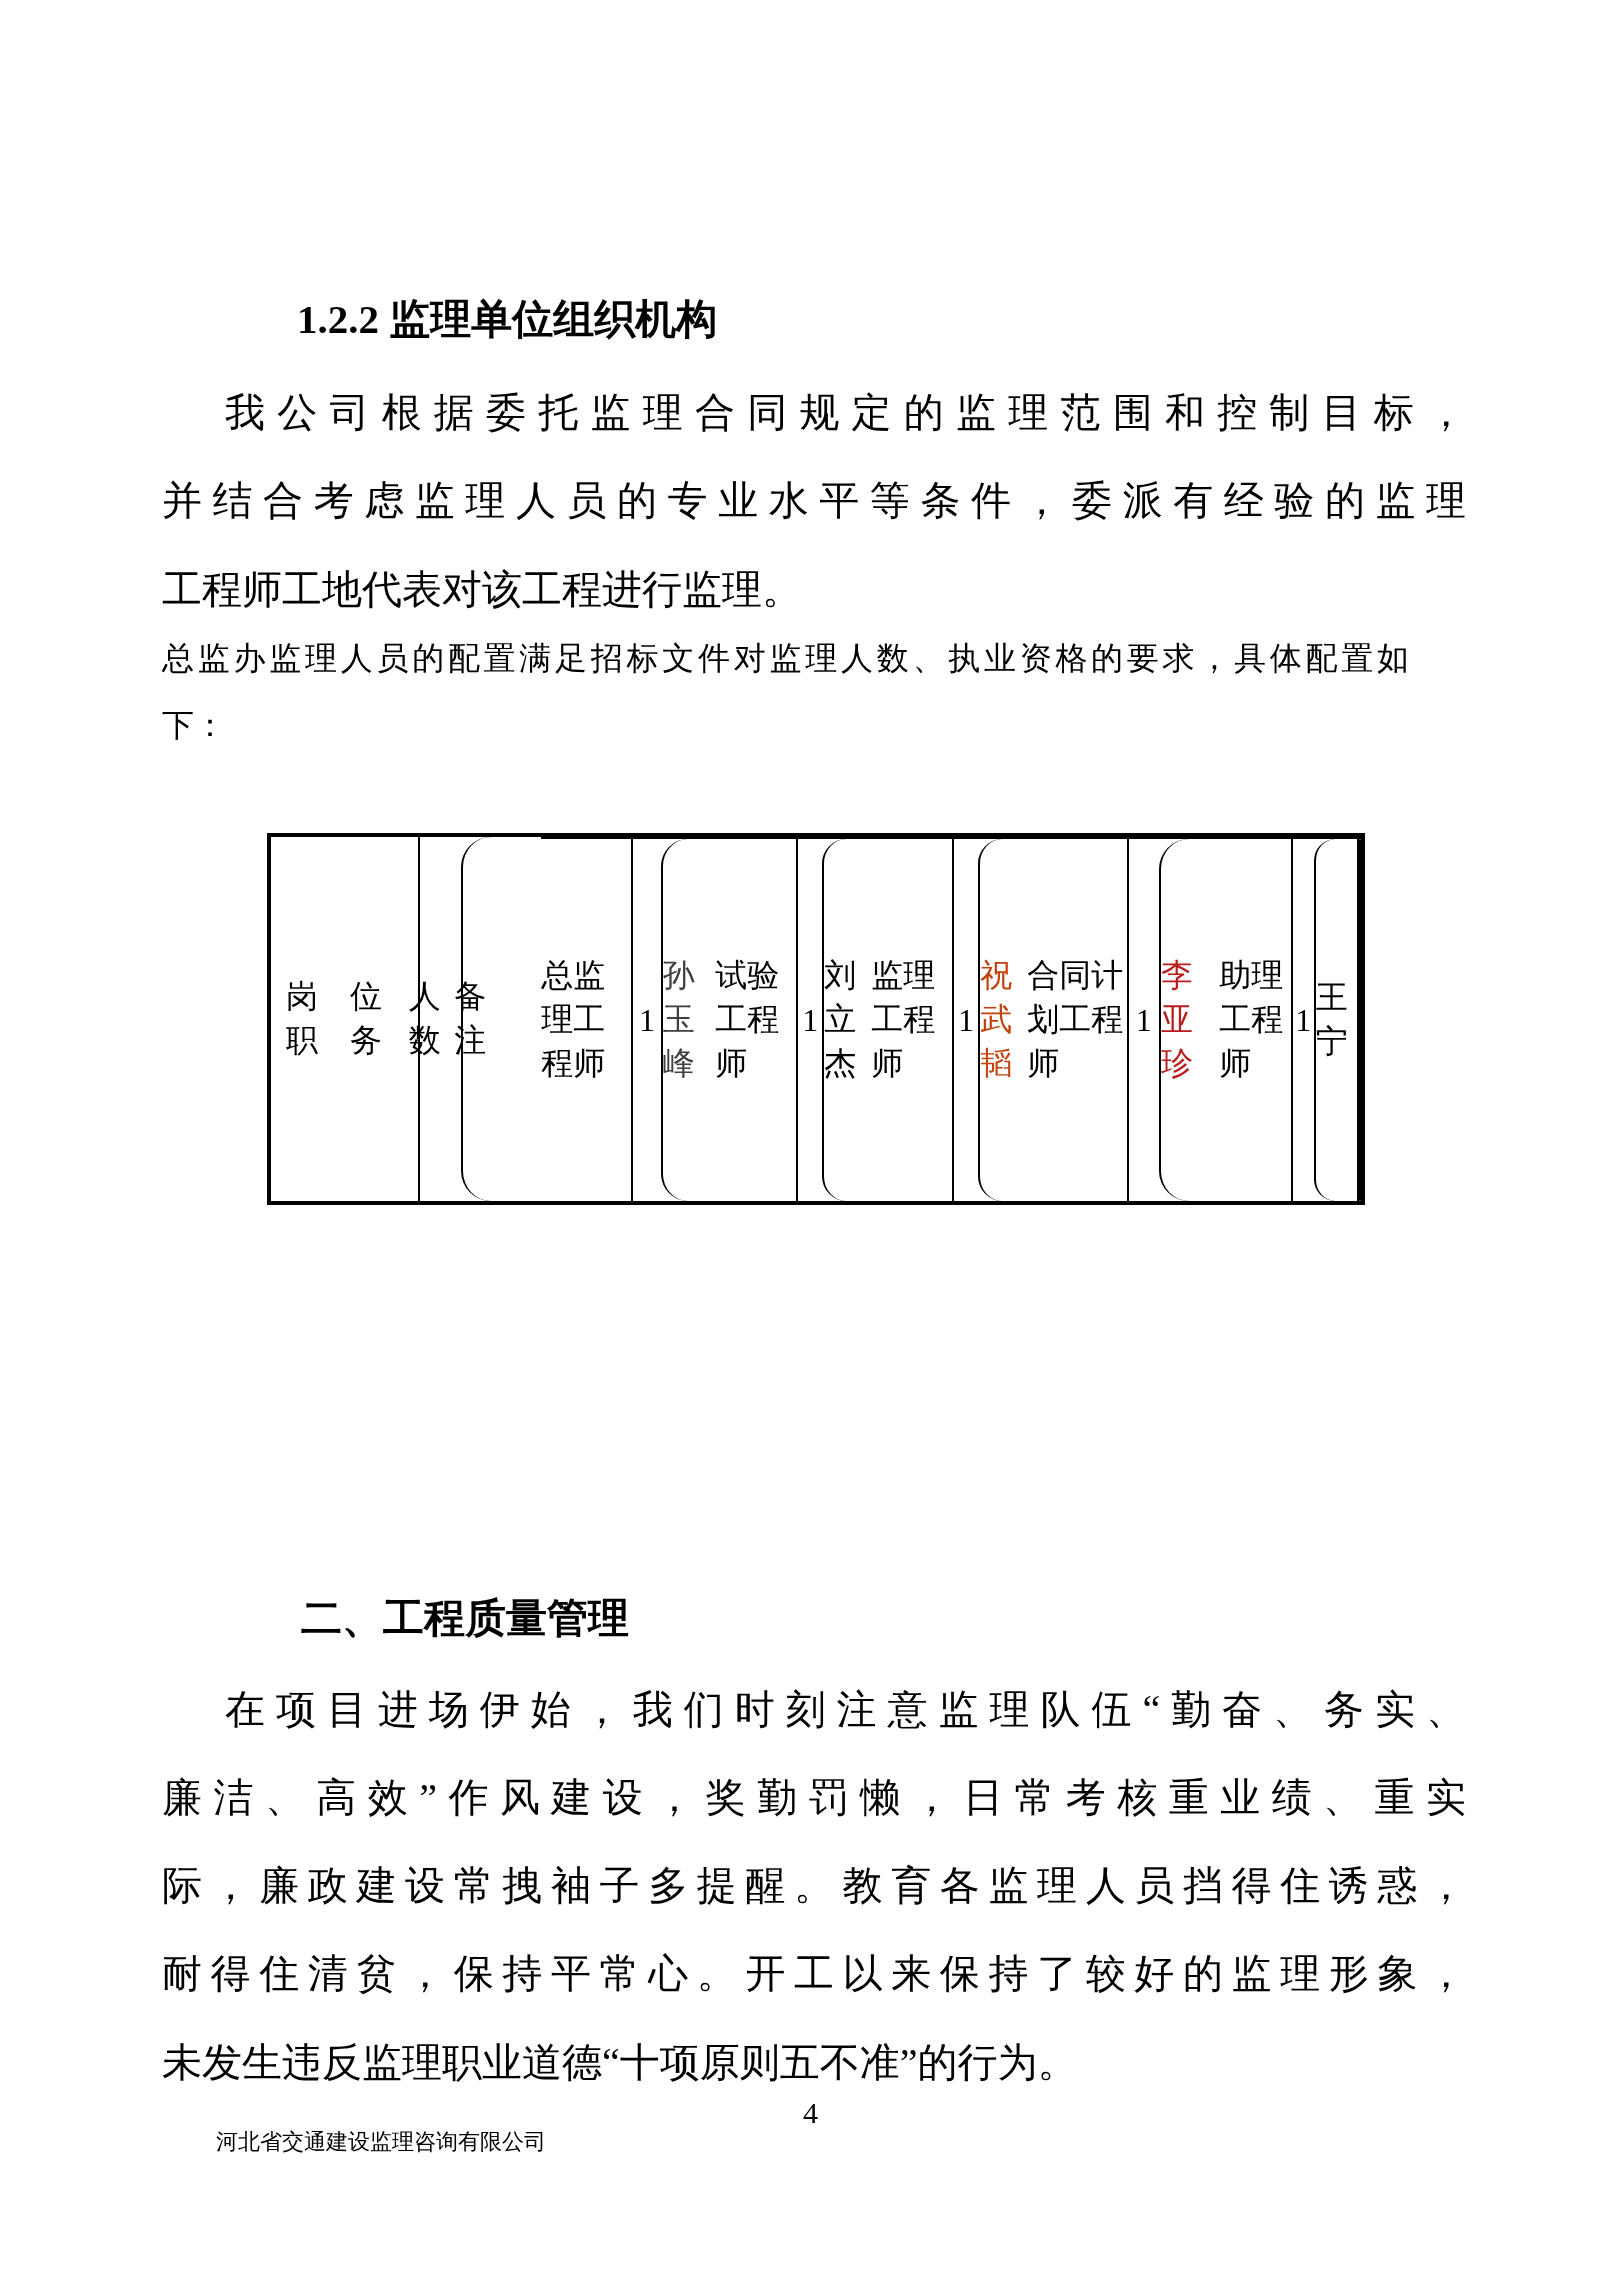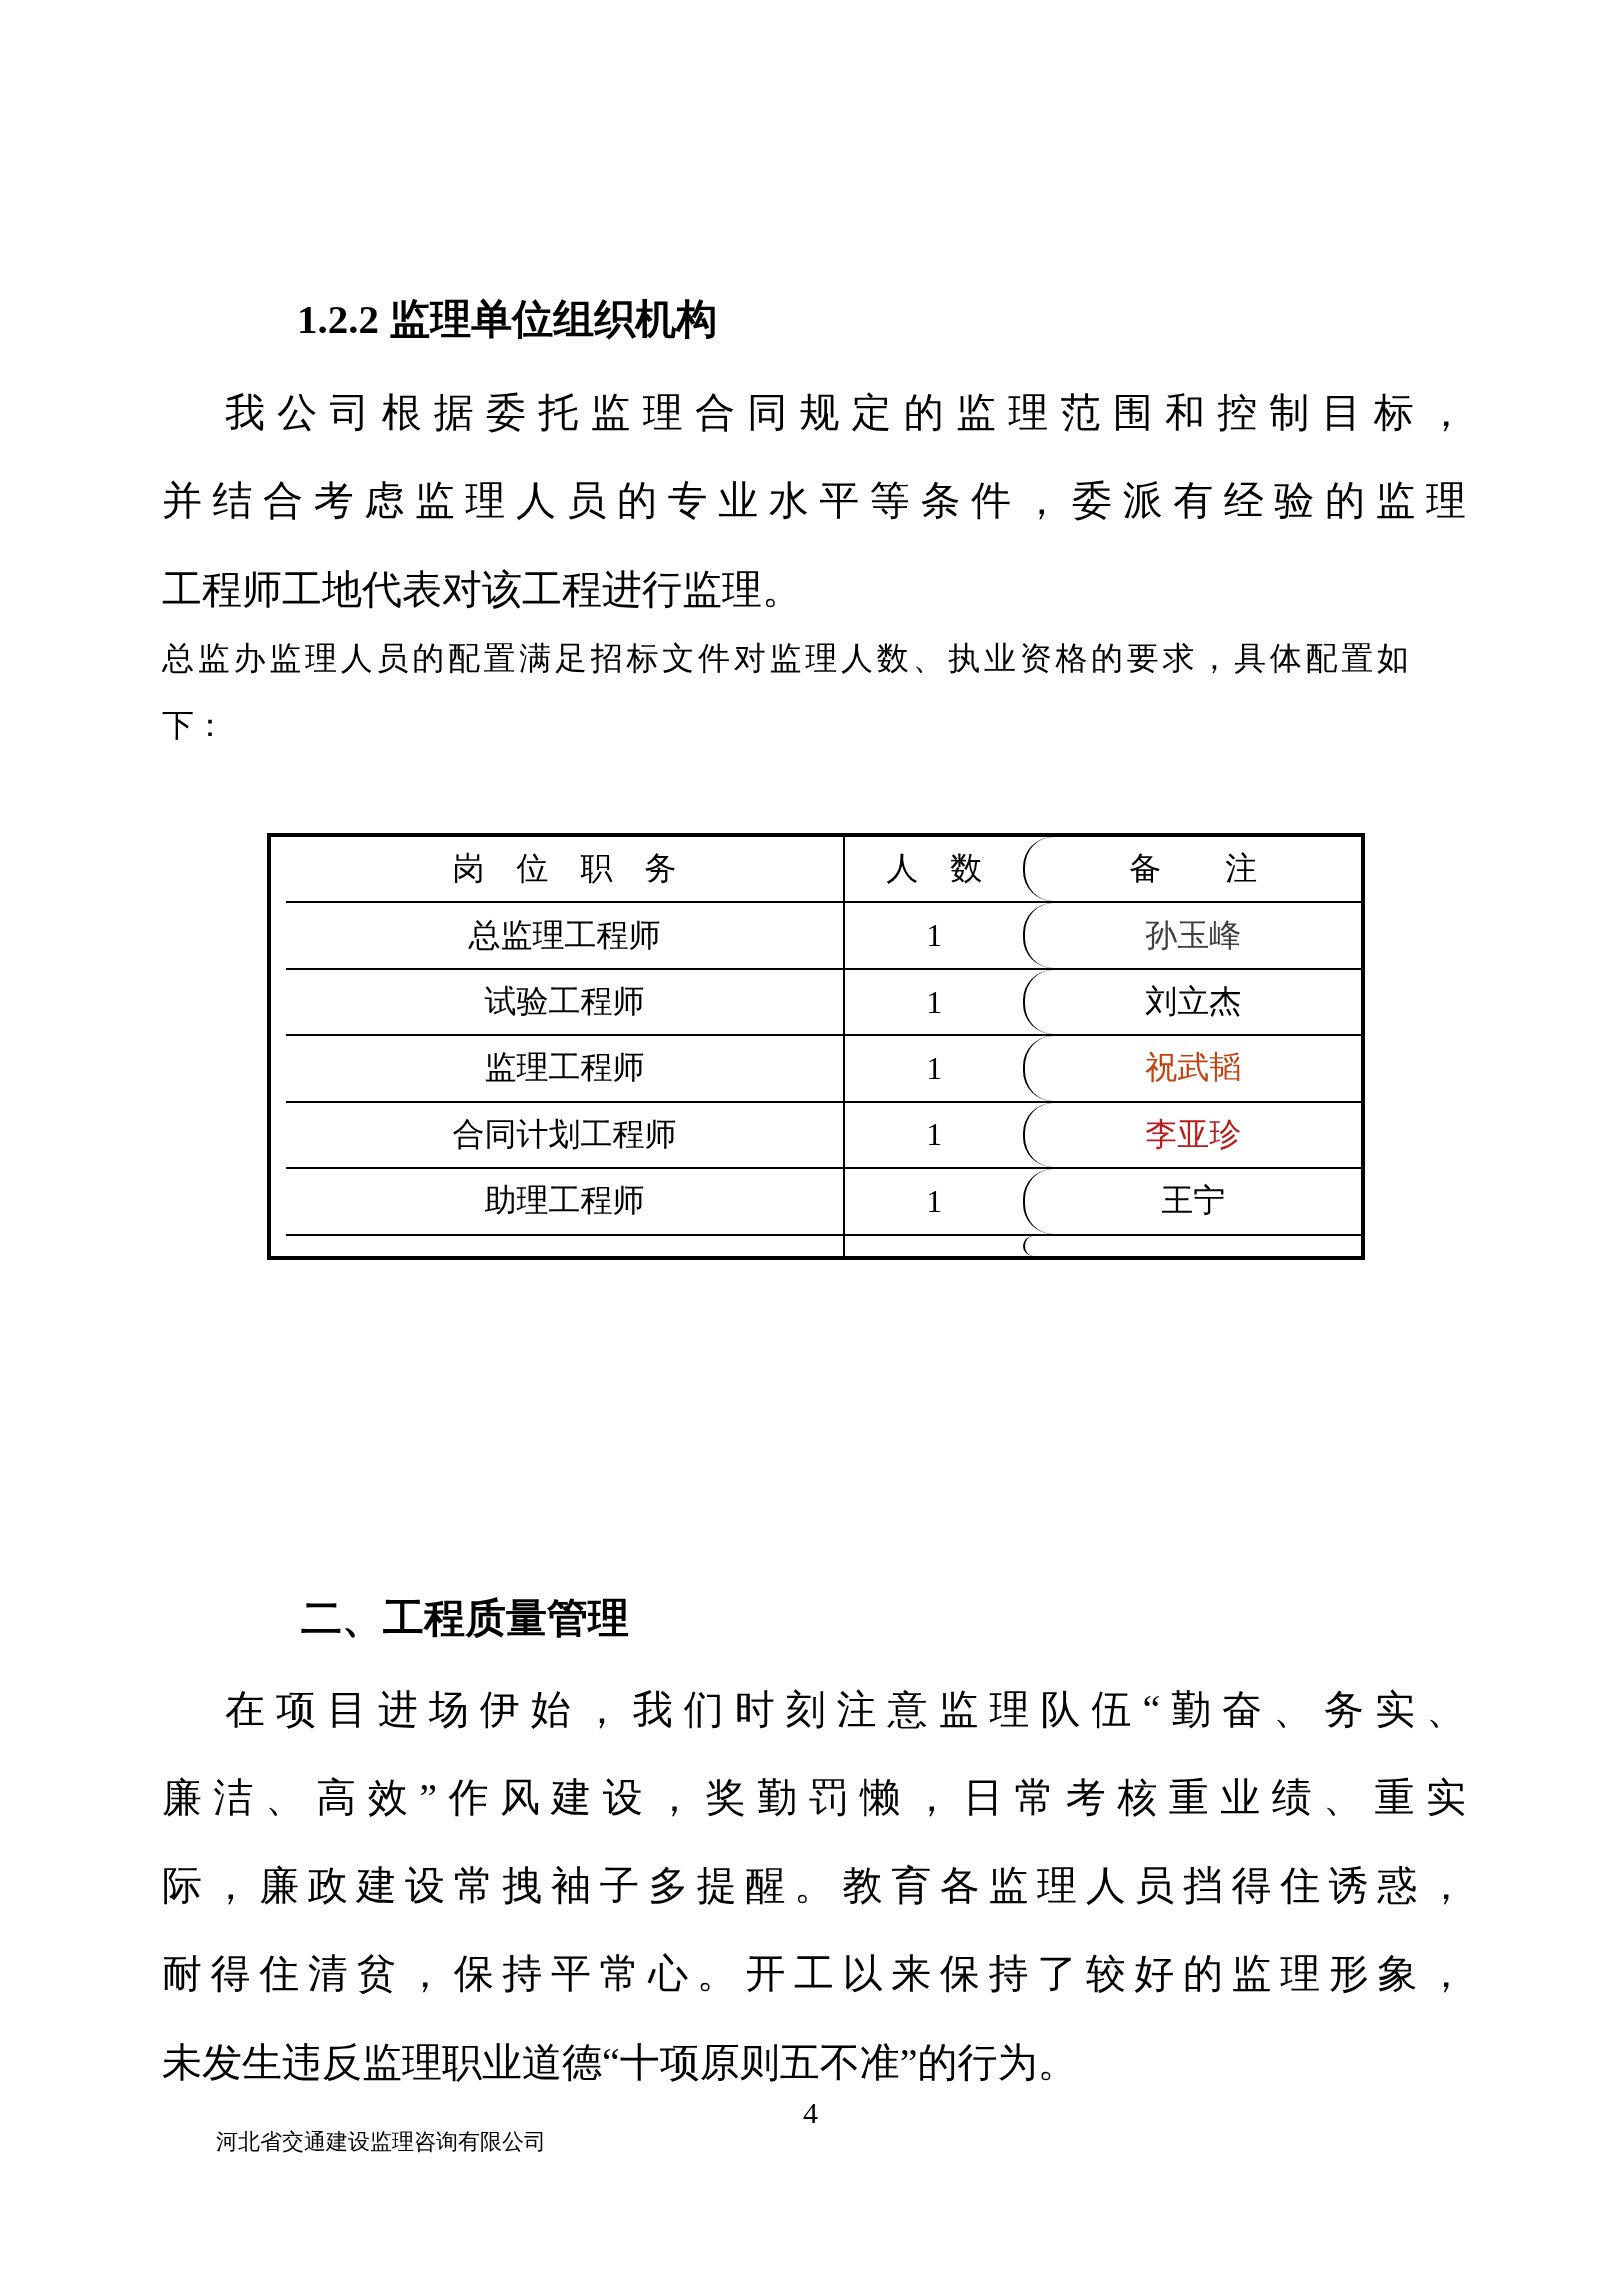--- a/index.html
+++ b/index.html
@@ -22,24 +22,24 @@
   .indent{text-indent:63px;}
   .small{font-size:32px;width:1247px;}
   .heading{
     position:absolute;
     font-size:41px;font-weight:bold;line-height:1.1;
     white-space:nowrap;
   }
   
   .stable{
     position:absolute;left:267px;top:833px;
-    width:1098px;height:427px;
+    width:1098px;height:372px;
     border:4.9px solid #000;
     box-sizing:border-box;
-    display:flex;flex-direction:column;padding-left:15px;
+    display:flex;flex-direction:row;padding-left:15px;
   }
   .trow{
     flex:1 1 auto;
     display:flex;
     border-top:2.9px solid #000;
   }
   .trow:first-child{border-top:none;}
   .cell{
     display:flex;align-items:center;justify-content:center;
     font-size:32px;

